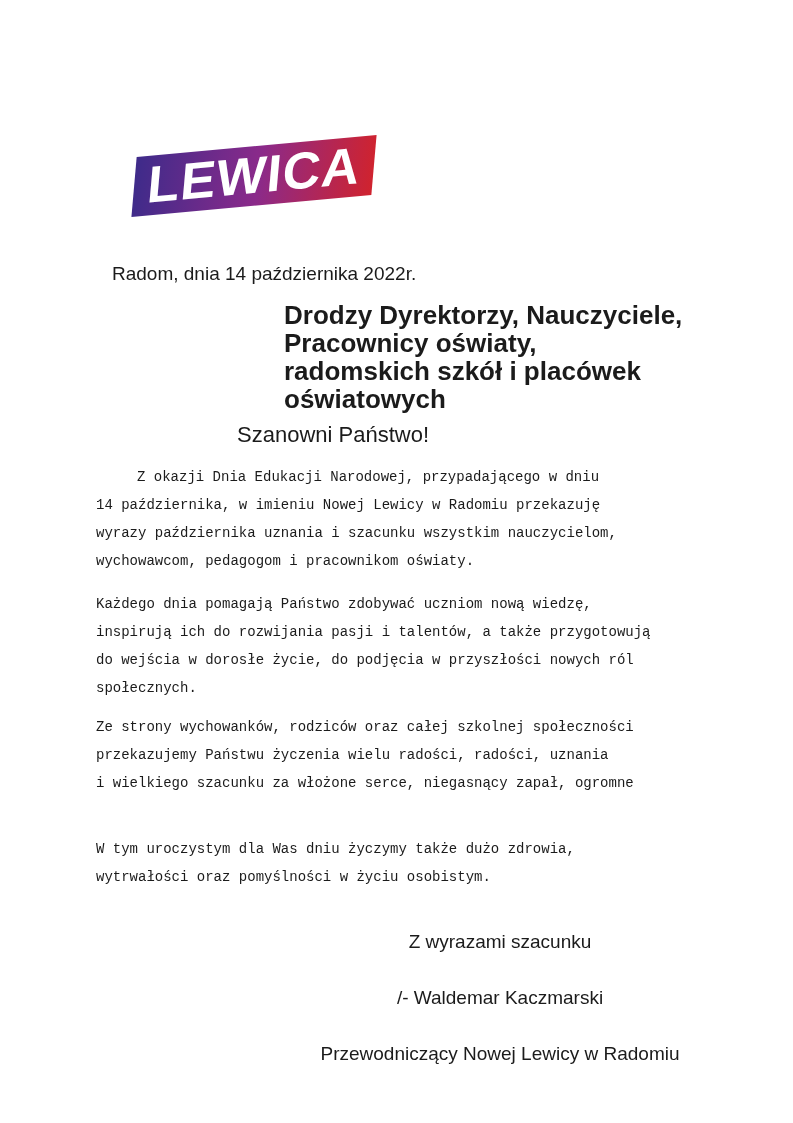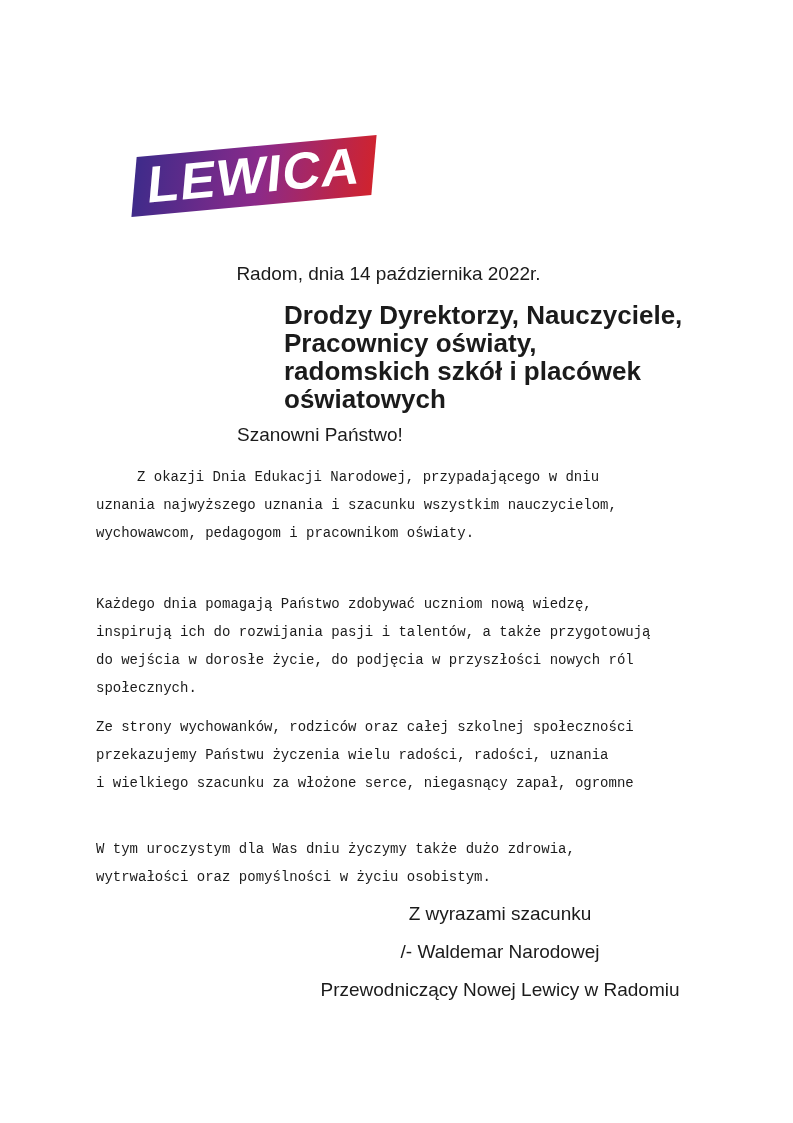--- a/index.html
+++ b/index.html
@@ -27,52 +27,52 @@
     font-size:52px;
     line-height:1;
     letter-spacing:1px;
     color:#ffffff;
     padding-bottom:3px;
     white-space:nowrap;
   }
   
   .date-line {
     position:absolute;
-    left:88px; top:260px; width:601px;
-    text-align:center;
+    left:112px; top:260px; width:601px;
+    text-align:left;
     font-size:19px; line-height:28px;
   }
   .addressee {
     position:absolute;
     left:284px; top:301px;
     font-weight:bold;
     font-size:26px; line-height:28px;
   }
   .salutation {
     position:absolute;
     left:237px; top:421px;
-    font-size:19px; line-height:28px;
+    font-size:22px; line-height:28px;
   }
   .para {
     position:absolute;
     left:96px; width:612px;
     font-size:14px; line-height:28px;font-family:Liberation Mono, monospace;
   }
   .para.indent-first .line:first-child { text-indent:41px; }
   .p1 { top:463px; }
   .p2 { top:590px; }
   .p3 { top:713px; }
   .p4 { top:835px; }
   .closing {
     position:absolute;
     left:300px; top:900px; width:400px;
     text-align:center;
     font-size:19px; line-height:28px;
   }
-  .closing .closing-line { margin-bottom:10px; }
+  .closing .closing-line { margin-bottom:10px;margin-top:28px; }
 </style>
 </head>
 <body>
 
 <div class="page">
 
   <div class="logo-banner" id="logo-banner" style="background: linear-gradient(93deg, rgb(62, 43, 138) 0%, rgb(139, 42, 138) 52%, rgb(208, 35, 46) 100%);">
     <span class="logo-text" style="color: rgb(255, 255, 255);">LEWICA</span>
   </div>
 
@@ -81,38 +81,39 @@
   <div class="addressee">
       <div class="line">Drodzy Dyrektorzy, Nauczyciele,</div>
       <div class="line">Pracownicy oświaty,</div>
       <div class="line">radomskich szkół i placówek oświatowych</div>
     </div>
 
   <div class="salutation">Szanowni Państwo!</div>
 
   <div class="para indent-first p1">
       <div class="line">Z okazji Dnia Edukacji Narodowej, przypadającego w dniu</div>
-      <div class="line">uznania najwyższego uznania i szacunku wszystkim nauczycielom,</div>
+      <div class="line">14 października, w imieniu Nowej Lewicy w Radomiu przekazuję</div>
+      <div class="line">wyrazy października uznania i szacunku wszystkim nauczycielom,</div>
       <div class="line">wychowawcom, pedagogom i pracownikom oświaty.</div>
     </div>
   <div class="para p2">
       <div class="line">Każdego dnia pomagają Państwo zdobywać uczniom nową wiedzę,</div>
       <div class="line">inspirują ich do rozwijania pasji i talentów, a także przygotowują</div>
       <div class="line">do wejścia w dorosłe życie, do podjęcia w przyszłości nowych ról</div>
       <div class="line">społecznych.</div>
     </div>
   <div class="para p3">
       <div class="line">Ze strony wychowanków, rodziców oraz całej szkolnej społeczności</div>
       <div class="line">przekazujemy Państwu życzenia wielu radości, radości, uznania</div>
       <div class="line">i wielkiego szacunku za włożone serce, niegasnący zapał, ogromne</div>
     </div>
   <div class="para p4">
       <div class="line">W tym uroczystym dla Was dniu życzymy także dużo zdrowia,</div>
       <div class="line">wytrwałości oraz pomyślności w życiu osobistym.</div>
     </div>
 
   <div class="closing">
     <div class="closing-line">Z wyrazami szacunku</div>
-    <div class="closing-line">/- Waldemar Narodowej</div>
+    <div class="closing-line">/- Waldemar Kaczmarski</div>
     <div class="closing-line">Przewodniczący Nowej Lewicy w Radomiu</div>
   </div>
 
 </div>
 
 </body></html>

